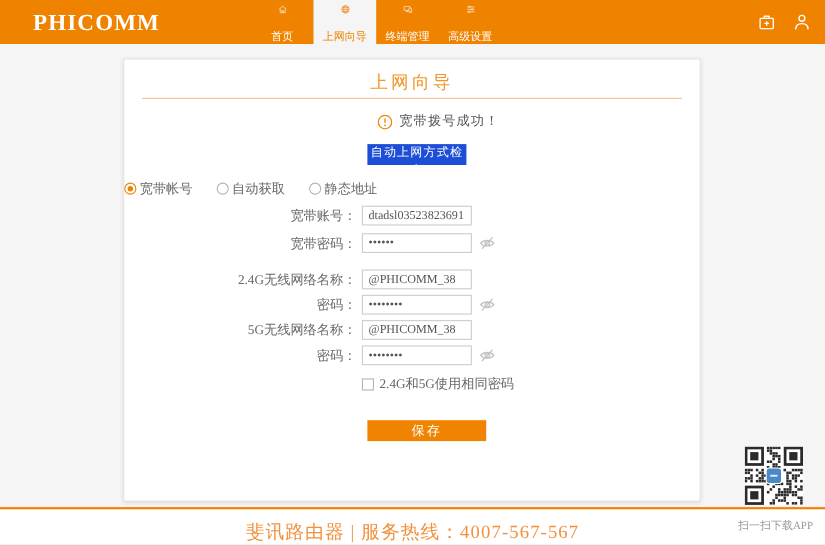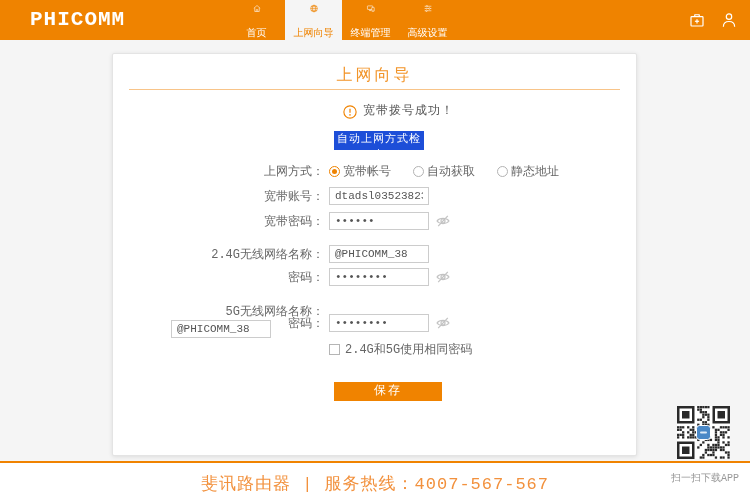--- a/index.html
+++ b/index.html
@@ -1,20 +1,20 @@
 <!DOCTYPE html>
 <html><head>
 <meta charset="utf-8">
 <style>
   * { margin:0; padding:0; box-sizing:border-box; }
   html,body { background:#e9e9e9; }
   .stage {
     position:relative; width:750px; height:495px; margin:0 auto;
     background:#f5f5f5; overflow:hidden;
-    font-family:Liberation Mono, monospace;
+    font-family:Liberation Serif, serif;
   }
   
   .header { position:absolute; top:0; left:0; width:750px; height:40px; background:#ef8300; }
   .logo {
     position:absolute; left:30px; top:0; height:40px; line-height:40px;
     color:#fff; font-size:21px; font-weight:bold; letter-spacing:1px;
   }
   .nav { position:absolute; left:228px; top:0; height:40px; display:flex; }
   .nav-tab {
     width:57px; height:40px; display:flex; flex-direction:column;
@@ -32,21 +32,21 @@
     background:#fff; border:1px solid #e4e4e4; border-radius:2px;
     box-shadow:0 1px 4px rgba(0,0,0,0.10);
   }
   .card-title {
     position:absolute; top:11px; left:0; width:100%; text-align:center;
     color:#f2952a; font-size:16px; letter-spacing:3px;
   }
   .title-rule { position:absolute; top:35px; left:16px; right:16px; border-top:1px solid #f8c489; }
   .status-row {
     position:absolute; top:48px; left:0; width:100%;
-    display:flex; align-items:flex-end; justify-content:center; gap:6px;padding-left:48px;
+    display:flex; align-items:center; justify-content:center; gap:6px;padding-left:48px;
   }
   .status-row .sicon { width:14px; height:14px; }
   .status-text { font-size:12px; color:#555; letter-spacing:1px; }
   .check-btn {
     position:absolute; top:77px; left:221px; width:90px; height:19px;
     background:#1d4ed8; color:#fff; border:none; font-size:11px;
     font-family:inherit; cursor:pointer; letter-spacing:1px; line-height:16px; text-align:center;
   }
   
   .frow { position:absolute; left:0; display:flex; align-items:center; }
@@ -168,21 +168,20 @@
         <circle cx="8" cy="8" r="7" stroke="#f08300" stroke-width="1.3"></circle>
         <line x1="8" y1="4.2" x2="8" y2="8.8" stroke="#f08300" stroke-width="1.4"></line>
         <circle cx="8" cy="11.3" r="0.9" fill="#f08300"></circle>
       </svg>
       <span class="status-text">宽带拨号成功！</span>
     </div>
 
     <div class="check-btn">自动上网方式检查</div>
 
     <div class="frow" style="top:109px;">
-      <div class="flabel">上网方式：</div>
       <div class="fcontrol radio-group">
         <div class="radio-item selected">
           <span class="radio-dot"></span>
           <span class="radio-label">宽带帐号</span>
         </div>
         <div class="radio-item">
           <span class="radio-dot"></span>
           <span class="radio-label">自动获取</span>
         </div>
         <div class="radio-item">
@@ -223,21 +222,21 @@
       <div class="fcontrol">
         <input class="tinput" type="text" value="••••••••" style="">
         <svg class="eye" viewBox="0 0 16 14" fill="none" stroke="#c3c3c3" stroke-width="1.2">
           <path d="M2 7 C4.5 3.6 11.5 3.6 14 7 C11.5 10.4 4.5 10.4 2 7 Z"></path>
           <circle cx="8" cy="7" r="2"></circle>
           <line x1="3.2" y1="12.2" x2="12.8" y2="1.8"></line>
         </svg>
       </div>
     </div>
 
-    <div class="frow" style="top:249px;flex-direction:column;">
+    <div class="frow" style="top:237px;">
       <div class="flabel">5G无线网络名称：</div>
       <div class="fcontrol">
         <input class="tinput" type="text" value="@PHICOMM_38" style="">
       </div>
     </div>
 
     <div class="frow" style="top:260px;">
       <div class="flabel">密码：</div>
       <div class="fcontrol">
         <input class="tinput" type="text" value="••••••••" style="">

